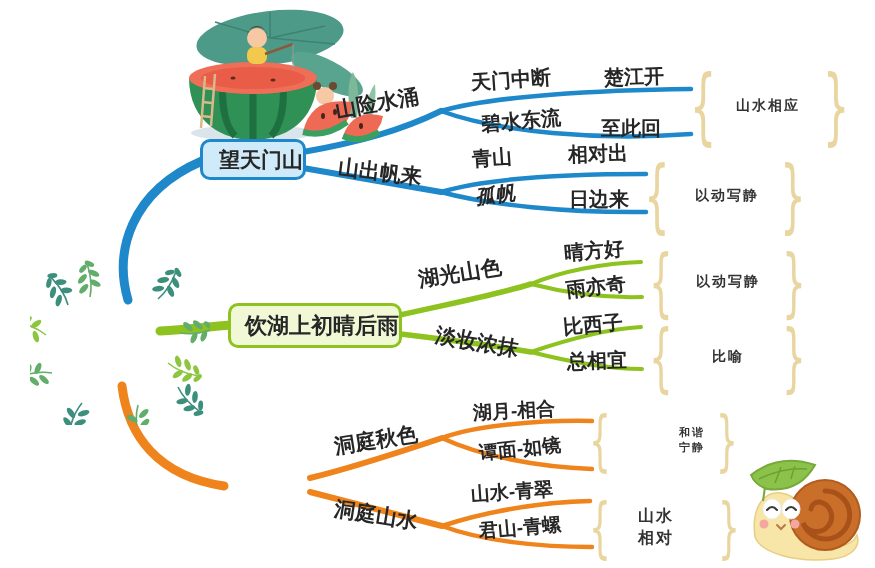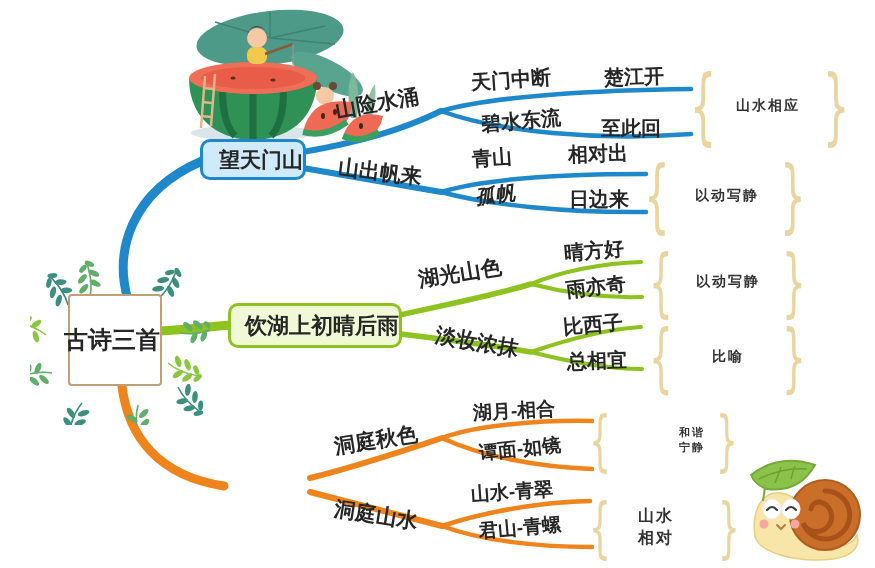--- a/index.html
+++ b/index.html
@@ -158,23 +158,20 @@
     <path d="M24 34 Q48 22 72 24 M40 38 Q44 28 46 22 M56 34 Q58 26 60 21" stroke="#6f9f35" stroke-width="1.5" fill="none"></path>
     <path d="M30 42 L28 56" stroke="#76a93a" stroke-width="2" fill="none"></path>
     <ellipse cx="37" cy="64" rx="9" ry="10" fill="#fff" stroke="#eee"></ellipse>
     <ellipse cx="56" cy="64" rx="9" ry="10" fill="#fff" stroke="#eee"></ellipse>
     <path d="M32 65 Q37 59 42 65 M51 65 Q56 59 61 65" stroke="#3a3a3a" stroke-width="2" fill="none" stroke-linecap="round"></path>
     <circle cx="29" cy="79" r="4.5" fill="#f4a6a0"></circle>
     <circle cx="60" cy="79" r="4.5" fill="#f4a6a0"></circle>
     <path d="M42 80 L46 84 L50 80" stroke="#b97a4a" stroke-width="2" fill="none" stroke-linecap="round"></path>
   </svg>
 
-  <div class="node node-center">
-    <span>古诗三首</span>
-  </div>
   <div class="node node-blue">
     <span>望天门山</span>
   </div>
   <div class="node node-green">
     <span>饮湖上初晴后雨</span>
   </div>
 
   <div class="lbl sub" style="left:377px; top:103px; transform:translate(-50%,-50%) rotate(-10deg)">山险水涌</div>
   <div class="lbl sub" style="left:380px; top:172px; transform:translate(-50%,-50%) rotate(7deg)">山出帆来</div>
   <div class="lbl sub" style="left:460px; top:273px; transform:translate(-50%,-50%) rotate(-9deg)">湖光山色</div>

